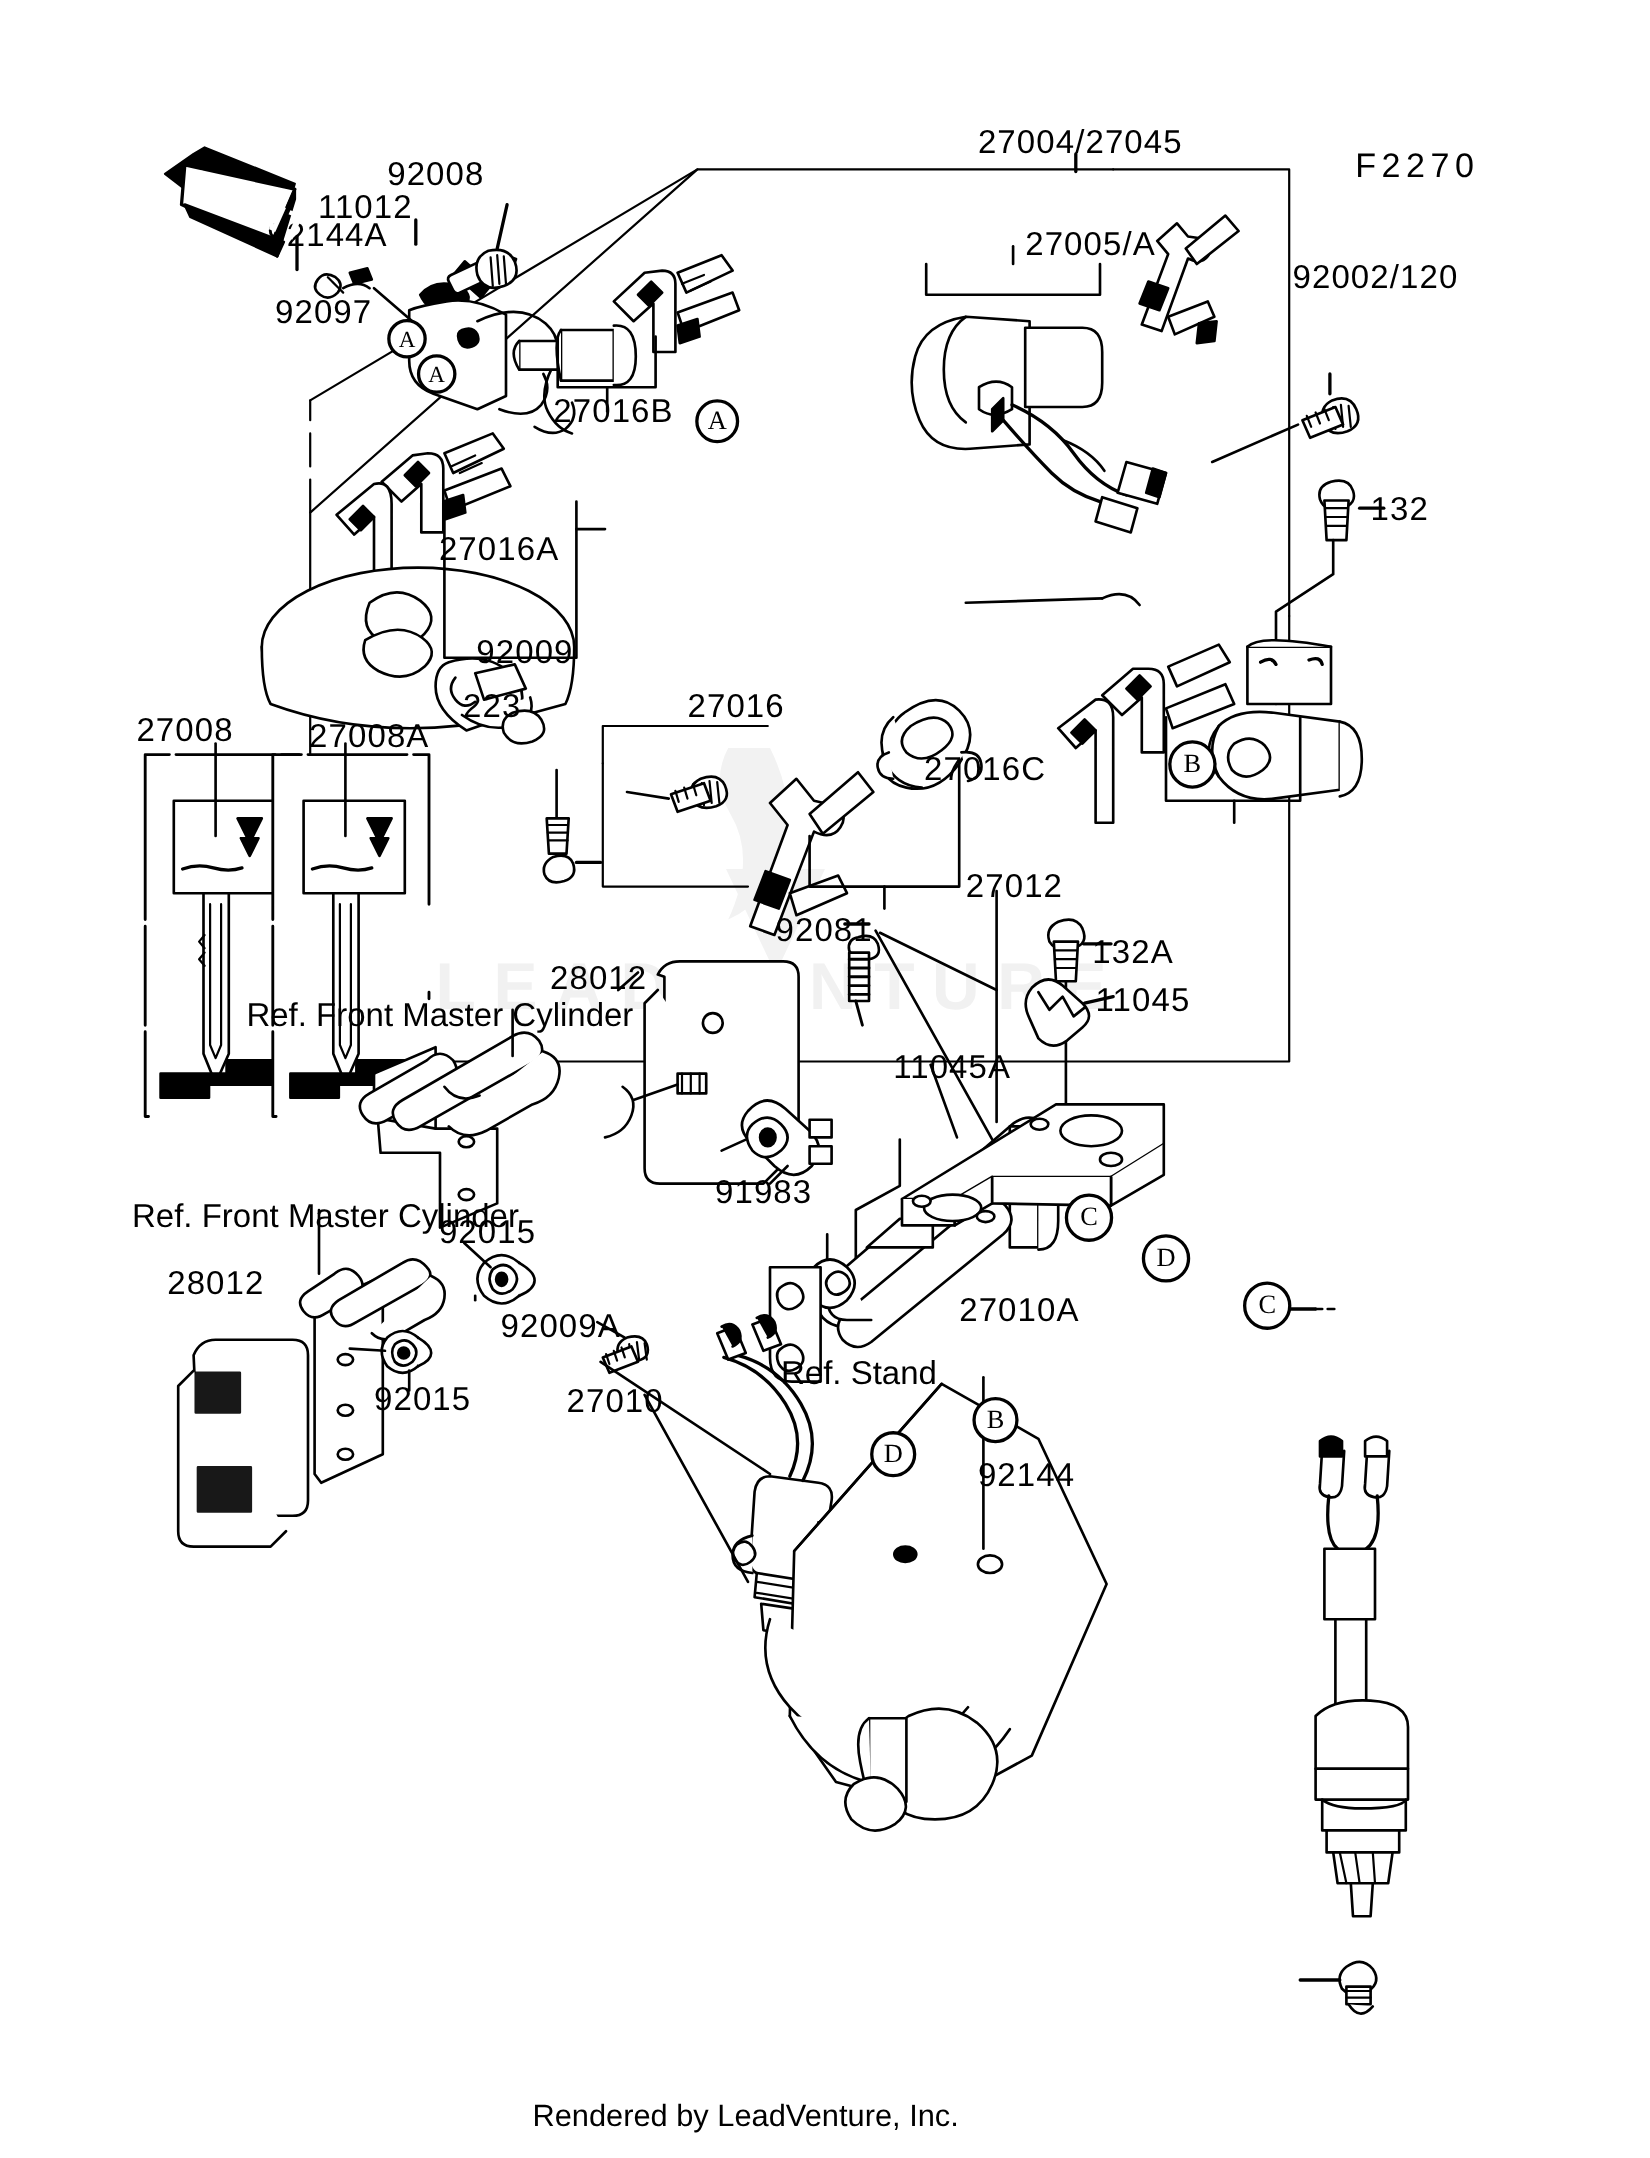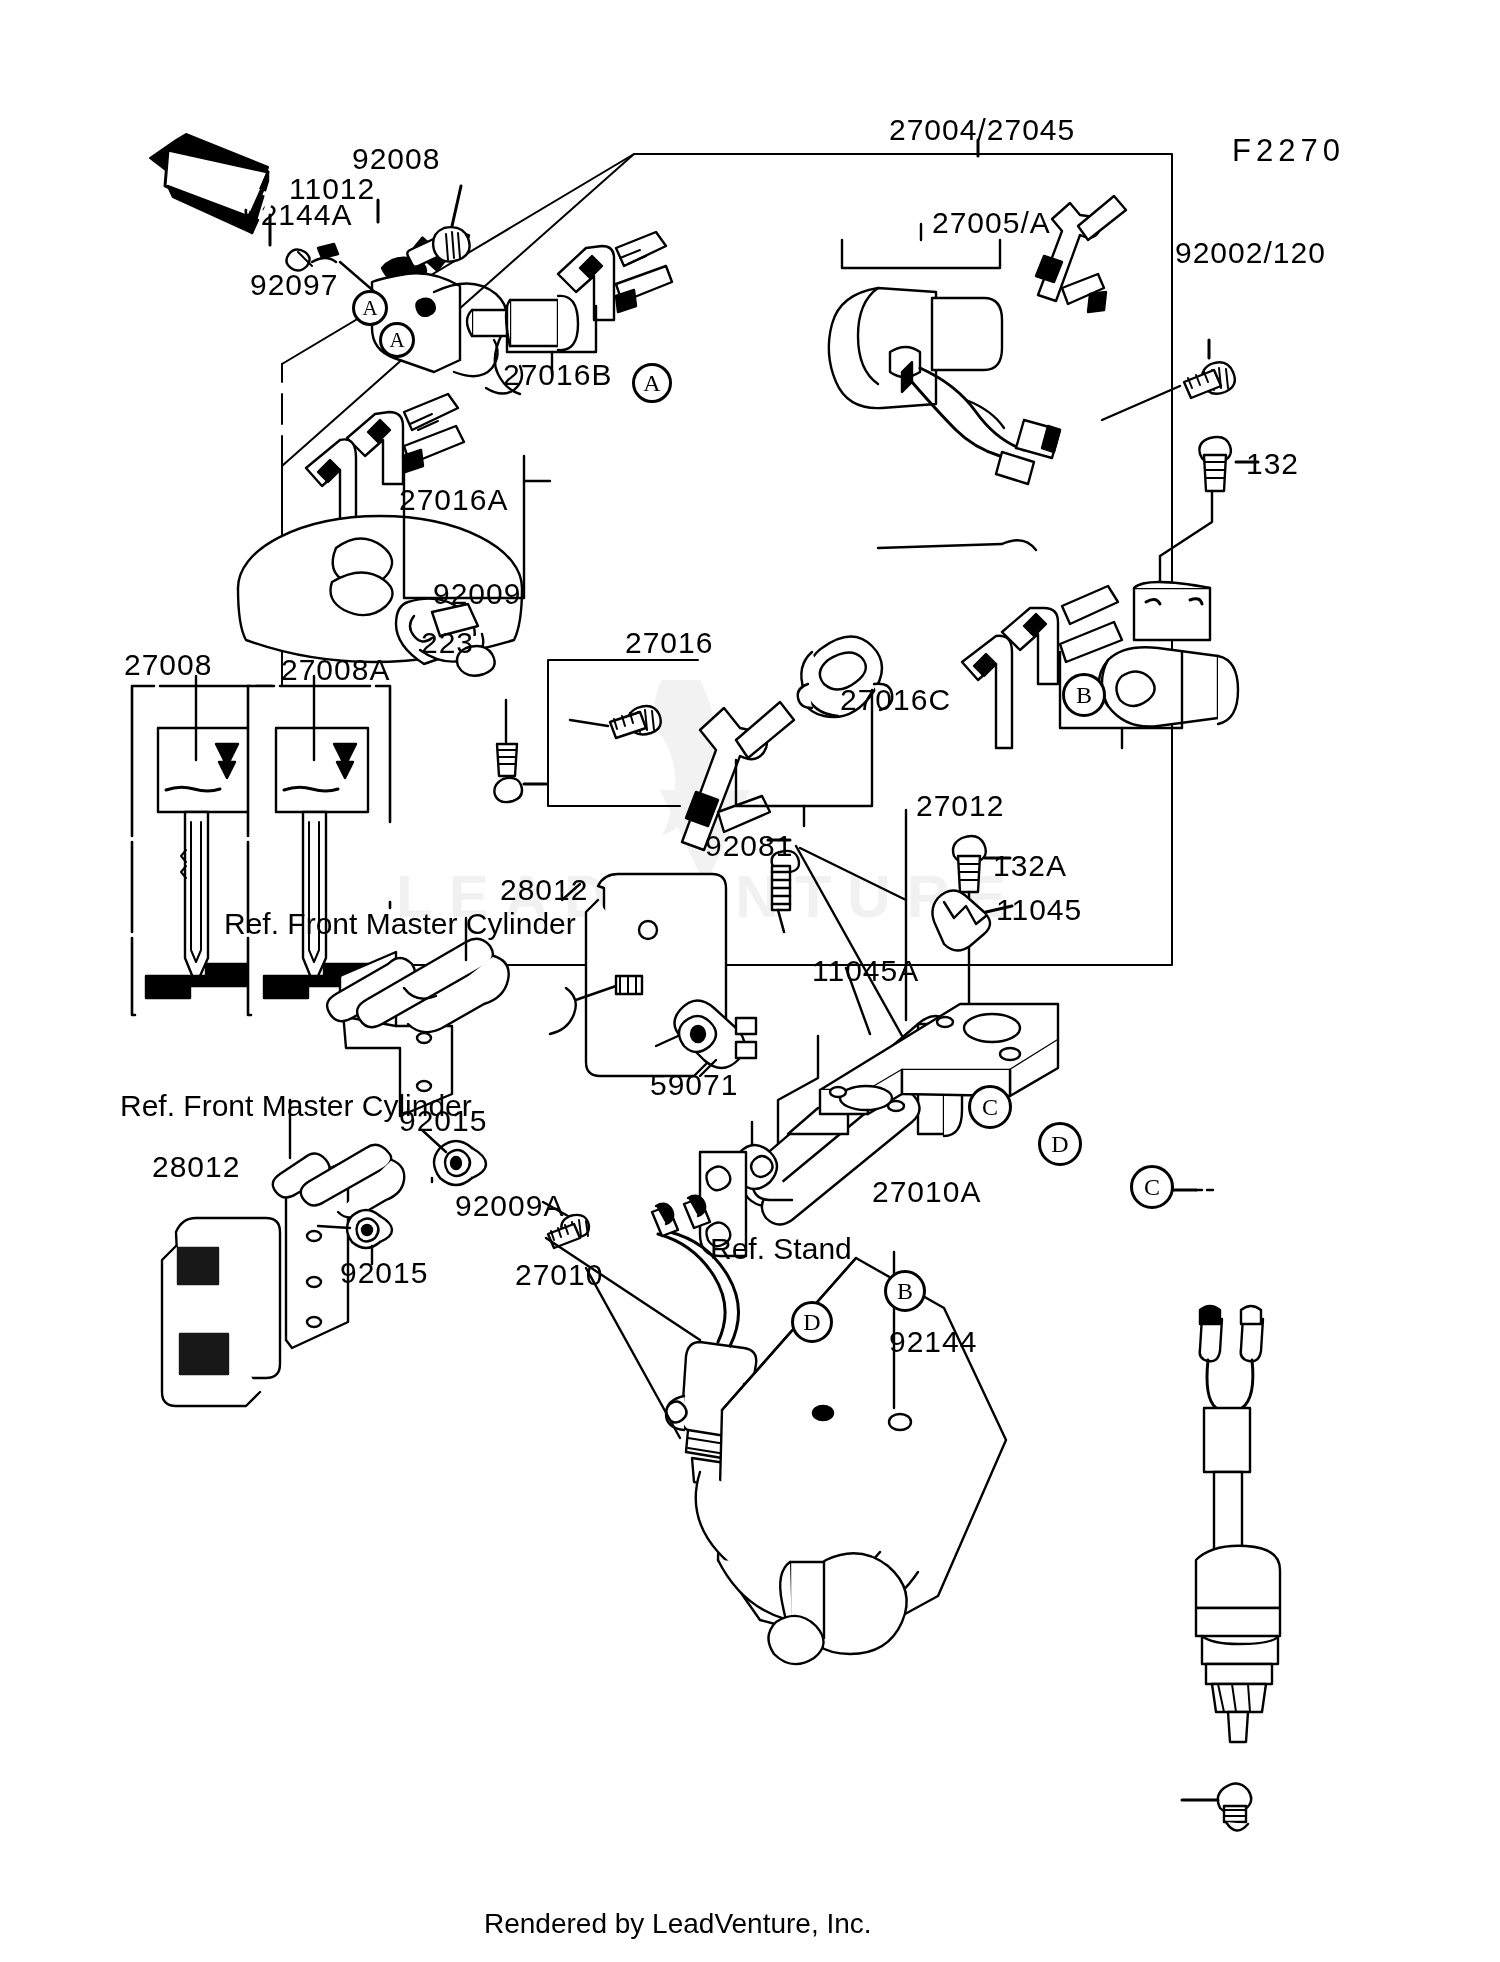--- a/index.html
+++ b/index.html
@@ -392,28 +392,28 @@
     <div class="lbl pn" style="left:250px;top:268px;">92097</div>
     <div class="lbl pn" style="left:503px;top:358px;">27016B</div>
     <div class="lbl pn" style="left:1246px;top:447px;text-align:right;">132</div>
     <div class="lbl pn" style="left:399px;top:463px;margin-top:20px;">27016A</div>
     <div class="lbl pn" style="left:433px;top:541px;margin-top:36px;">92009</div>
     <div class="lbl pn" style="left:421px;top:626px;">223</div>
     <div class="lbl pn" style="left:625px;top:626px;">27016</div>
     <div class="lbl pn" style="left:840px;top:683px;">27016C</div>
     <div class="lbl pn" style="left:124px;top:648px;">27008</div>
     <div class="lbl pn" style="left:243px;top:653px;margin-left:38px;">27008A</div>
-    <div class="lbl pn" style="left:916px;top:789px;">27012</div>
+    <div class="lbl pn" style="left:878px;top:789px;">27012</div>
     <div class="lbl pn" style="left:705px;top:829px;">92081</div>
     <div class="lbl pn" style="left:993px;top:849px;">132A</div>
     <div class="lbl pn" style="left:996px;top:893px;">11045</div>
     <div class="lbl pn" style="left:500px;top:873px;">28012</div>
     <div class="lbl ref" style="left:224px;top:907px;">Ref. Front Master Cylinder</div>
     <div class="lbl pn" style="left:812px;top:954px;">11045A</div>
-    <div class="lbl pn" style="left:650px;top:1068px;">59071</div>
+    <div class="lbl pn" style="left:650px;top:1068px;">91983</div>
     <div class="lbl pn" style="left:399px;top:1104px;">92015</div>
     <div class="lbl ref" style="left:120px;top:1089px;">Ref. Front Master Cylinder</div>
     <div class="lbl pn" style="left:152px;top:1150px;">28012</div>
     <div class="lbl pn" style="left:872px;top:1175px;">27010A</div>
     <div class="lbl pn" style="left:455px;top:1189px;">92009A</div>
     <div class="lbl ref" style="left:710px;top:1232px;">Ref. Stand</div>
     <div class="lbl pn" style="left:340px;top:1256px;">92015</div>
     <div class="lbl pn" style="left:515px;top:1258px;">27010</div>
     <div class="lbl pn" style="left:889px;top:1325px;">92144</div>
     <div class="lbl footer" style="left:484px;top:1908px;">Rendered by LeadVenture, Inc.</div>

